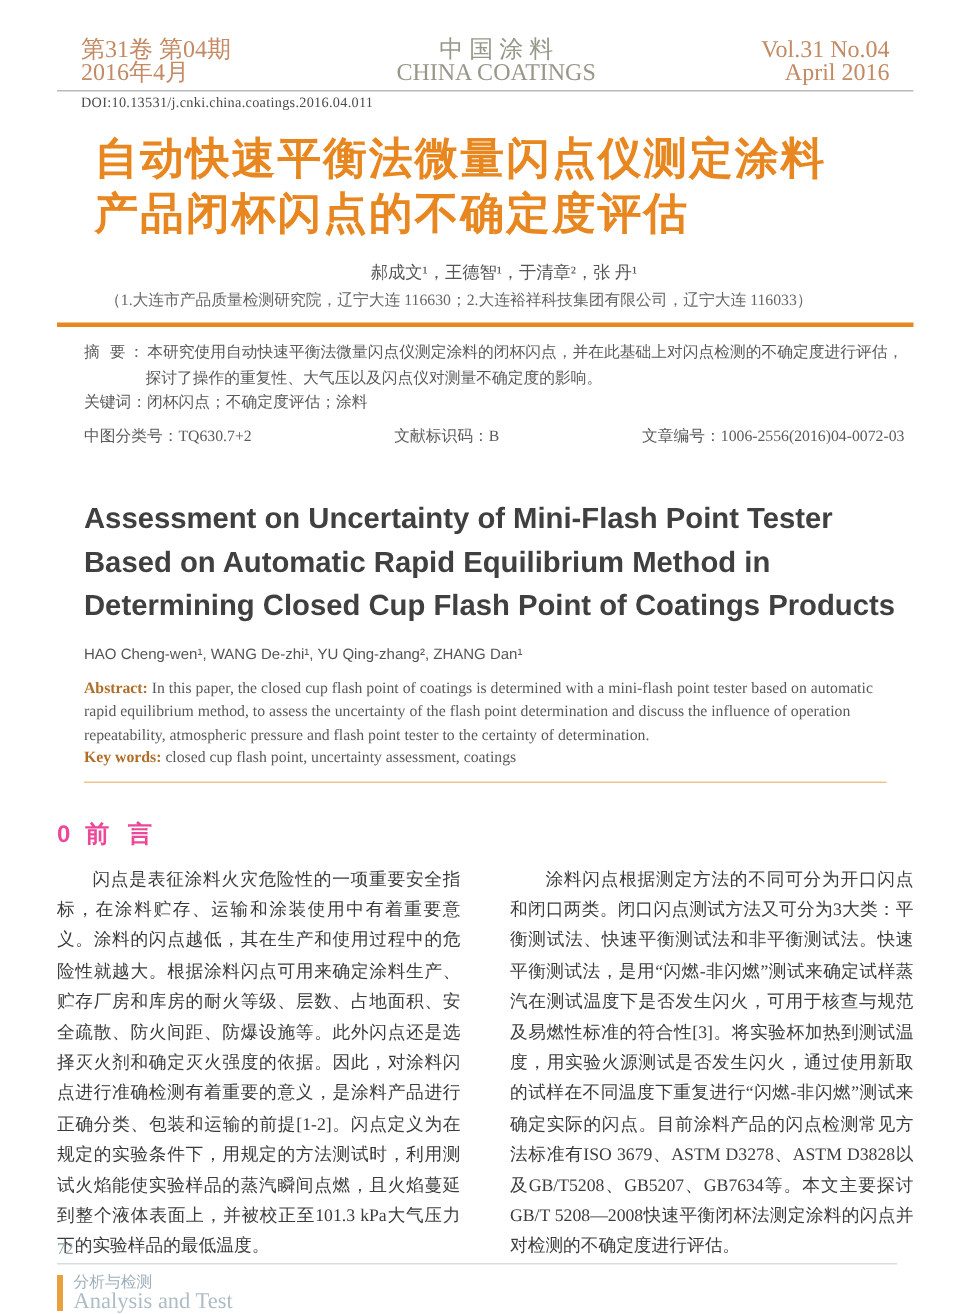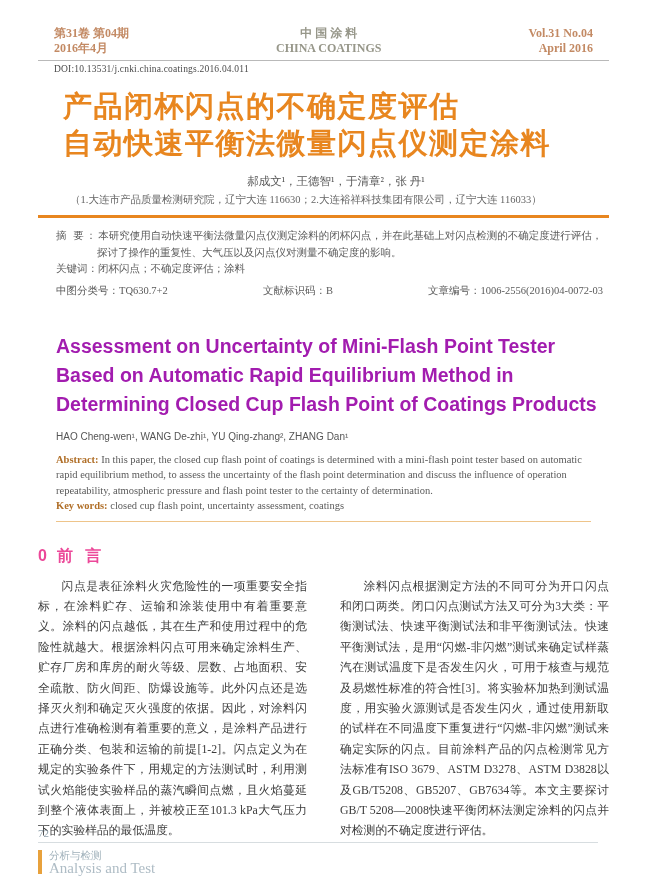--- a/index.html
+++ b/index.html
@@ -3,42 +3,42 @@
 <meta charset="utf-8">
 <style>
   html,body{margin:0;padding:0;background:#ffffff;}
   .page{
     width:645px;height:876px;background:#fff;box-sizing:border-box;
     padding:26px 36px 0 38px;position:relative;overflow:hidden;
     font-family:"Liberation Serif","DejaVu Serif",serif;color:#3c3c3c;
   }
   
   .jhead{display:flex;justify-content:space-between;align-items:flex-start;
-    padding:0 16px 4px 16px;font-size:12px;line-height:15px;font-weight:bold;}
+    padding:0 16px 4px 16px;font-size:16px;line-height:15px;}
   .jhead .col-left{color:#c38a64;text-align:left;}
   .jhead .col-center{color:#97978a;text-align:center;}
   .jhead .col-right{color:#c38a64;text-align:right;}
   .jhead-rule{border-top:1.5px solid #b9b9b9;margin:0 0 3px 0;}
   .doi{font-size:9.5px;color:#4a4a4a;padding-left:16px;letter-spacing:.2px;}
   
   .cn-title{color:#e8861f;font-family:"Liberation Sans","DejaVu Sans",sans-serif;
     font-weight:bold;font-size:29px;line-height:37px;letter-spacing:1.5px;
     padding-left:25px;margin-top:14px;}
   .cn-authors{font-size:11.5px;color:#555;padding-left:25px;margin-top:12px;text-align:center;}
   .cn-affil{font-size:10.5px;color:#666;padding-left:32px;margin-top:4px;}
   .thick-rule{border-top:3px solid #e8861f;margin:8px 0 10px 0;}
   
   .abs-cn{font-size:10.5px;line-height:16.5px;color:#5a5a5a;padding:0 6px 0 18px;}
   .abs-cn .hang{padding-left:3.9em;text-indent:-3.9em;margin:0;}
   .abs-label{letter-spacing:2px;}
   .kw-line{margin-top:4px;}
   .clc-row{display:flex;justify-content:space-between;font-size:10.5px;
     color:#5a5a5a;padding:6px 6px 0 18px;}
   
-  .en-title{color:#a21caf;font-family:"Liberation Sans","DejaVu Sans",sans-serif;
+  .en-title{color:#404040;font-family:"Liberation Sans","DejaVu Sans",sans-serif;
     font-weight:bold;font-size:19.5px;line-height:29px;padding:0 6px 0 18px;margin-top:34px;}
   .en-authors{font-size:10px;color:#555;padding-left:18px;margin-top:12px;
     font-family:Liberation Sans, sans-serif;}
   .en-affil{font-size:10.5px;line-height:15px;color:#777;font-style:italic;
     padding:0 6px 0 18px;margin-top:7px;}
   .abs-en{font-size:10.5px;line-height:15.5px;color:#5a5a5a;padding:0 6px 0 18px;margin-top:10px;}
   .abs-en b{color:#b06f28;}
   .thin-rule{border-top:1.5px solid #eec48a;margin:7px 18px 0 18px;}
   
   .sec-head{color:#ec4899;font-family:"Liberation Sans","DejaVu Sans",sans-serif;
@@ -73,22 +73,22 @@
     </div>
     <div class="col-right">
       <div>Vol.31  No.04</div>
       <div>April  2016</div>
     </div>
   </div>
   <div class="jhead-rule"></div>
   <div class="doi">DOI:10.13531/j.cnki.china.coatings.2016.04.011</div>
 
   <div class="cn-title">
+    <div>自动快速平衡法微量闪点仪测定涂料</div>
     <div>产品闭杯闪点的不确定度评估</div>
-    <div>自动快速平衡法微量闪点仪测定涂料</div>
   </div>
 
   <div class="cn-authors">郝成文¹，王德智¹，于清章²，张  丹¹</div>
   <div class="cn-affil">（1.大连市产品质量检测研究院，辽宁大连  116630；2.大连裕祥科技集团有限公司，辽宁大连  116033）</div>
 
   <div class="thick-rule"></div>
 
   <div class="abs-cn">
     <p class="hang"><span class="abs-label">摘  要：</span><span>本研究使用自动快速平衡法微量闪点仪测定涂料的闭杯闪点，并在此基础上对闪点检测的不确定度进行评估，探讨了操作的重复性、大气压以及闪点仪对测量不确定度的影响。</span></p>
     <p class="hang kw-line"><span>关键词：</span><span>闭杯闪点；不确定度评估；涂料</span></p>

